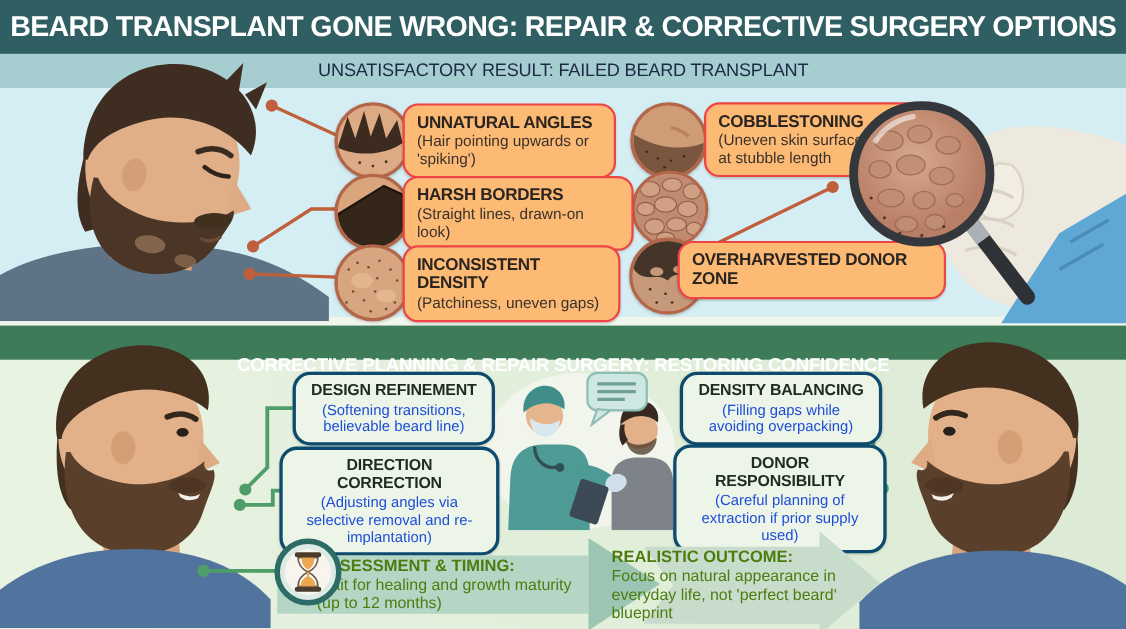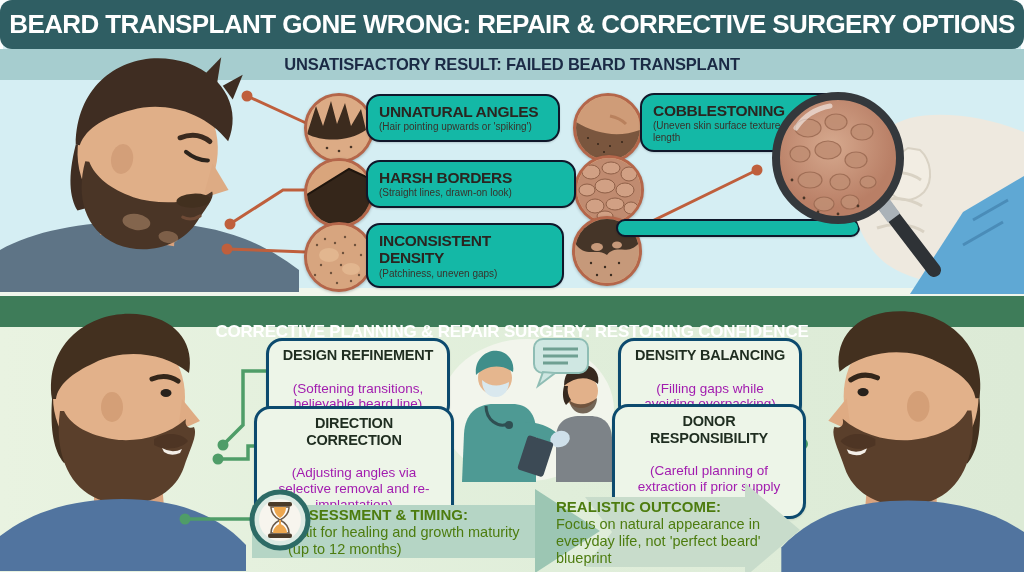--- a/index.html
+++ b/index.html
@@ -1,46 +1,46 @@
 <!DOCTYPE html>
 <html><head>
 <meta charset="utf-8">
 <style>
   html,body{margin:0;padding:0;background:#ffffff;}
   .stage{position:relative;width:1024px;height:572px;overflow:hidden;
          font-family:"Liberation Sans",sans-serif;background:#d5eef3;
          box-shadow:inset 0 0 0 3px rgba(255,255,255,.9);}
   
   .titlebar{position:absolute;left:0;top:0;width:1024px;height:49px;background:#2f5e63;
-            display:flex;align-items:center;justify-content:center;z-index:1;border-radius:12px;}
+            display:flex;align-items:center;justify-content:center;z-index:1;}
   .titlebar .t{color:#ffffff;font-size:26px;font-weight:800;letter-spacing:-0.6px;white-space:nowrap;}
   .subheader{position:absolute;left:0;top:49px;width:1024px;height:31px;background:#a6cdcf;
              display:flex;align-items:center;justify-content:center;z-index:1;}
-  .subheader .t{color:#1b2a45;font-size:16.5px;font-weight:700;letter-spacing:-0.2px;}
+  .subheader .t{color:#1b2a45;font-size:16.5px;font-weight:400;letter-spacing:-0.2px;}
   .topbg{position:absolute;left:0;top:80px;width:1024px;height:208px;background:#d5eef3;z-index:0;}
   .divider{position:absolute;left:0;top:288px;width:1024px;height:8px;background:#f0f6ec;z-index:1;}
   .bottombg{position:absolute;left:0;top:296px;width:1024px;height:276px;
             background:linear-gradient(90deg,#e9f3e1 0%,#e0eeda 55%,#dcead6 100%);z-index:0;}
   .greenband{position:absolute;left:0;top:296px;width:1024px;height:31px;background:#3e7c59;
              display:flex;align-items:center;justify-content:center;z-index:1;}
   .greenband .t{color:#ffffff;font-size:17px;font-weight:800;letter-spacing:-0.2px;margin-top:41px;}
   
   .pcircle{position:absolute;width:64px;height:64px;border-radius:50%;border:3px solid #b4664a;
            overflow:hidden;z-index:4;box-shadow:0 1px 3px rgba(0,0,0,.25);background:#d9a87f;}
   .pcircle svg{display:block;width:100%;height:100%;}
   
-  .callout{position:absolute;background:#14b8a6;border:2px solid #0f172a;border-radius:14px;
+  .callout{position:absolute;background:#fdba74;border:2px solid #ef4444;border-radius:14px;
            padding:7px 11px;z-index:4;box-shadow:0 1px 2px rgba(0,0,0,.15);}
   .ctitle{font-size:15.5px;font-weight:800;color:#2a2520;letter-spacing:-0.3px;line-height:1.12;}
-  .cdesc{font-size:10px;color:#39322b;line-height:1.14;margin-top:1px;}
+  .cdesc{font-size:14px;color:#39322b;line-height:1.14;margin-top:1px;}
   
   .gbox{position:absolute;background:#edf5e8;border:3px solid #0c4a6e;border-radius:16px;
         padding:6px 9px;z-index:4;text-align:center;box-shadow:0 1px 2px rgba(0,0,0,.12);}
   .gtitle{font-size:14.5px;font-weight:800;color:#1f2d20;letter-spacing:-0.2px;line-height:1.15;}
-  .gdesc{font-size:13.5px;color:#a21caf;line-height:1.16;margin-top:17px;}
+  .gdesc{font-size:13.5px;color:#1d4ed8;line-height:1.16;margin-top:1px;}
   
   .arrowtext{position:absolute;z-index:5;text-align:left;color:#4d7c0f;}
   .atitle{font-size:15px;font-weight:800;line-height:1.18;}
   .adesc{font-size:14.5px;line-height:1.18;}
   .lines,.arrows{position:absolute;left:0;top:0;width:1024px;height:572px;pointer-events:none;}
   .lines{z-index:3;} .arrows{z-index:4;}
   .man{position:absolute;z-index:2;}
   .fixture{position:absolute;z-index:5;}
   .illo{position:absolute;z-index:4;}
 </style>
@@ -236,20 +236,21 @@
   </div>
   <div class="callout" style="left:366px;top:223px;width:172px">
     <div class="ctitle">INCONSISTENT DENSITY</div>
     <div class="cdesc">(Patchiness, uneven gaps)</div>
   </div>
   <div class="callout" style="left:640px;top:93px;width:190px">
     <div class="ctitle">COBBLESTONING</div>
     <div class="cdesc">(Uneven skin surface texture at stubble length</div>
   </div>
   <div class="callout" style="left:616px;top:219px;width:218px">
+    <div class="ctitle">OVERHARVESTED DONOR ZONE</div>
   </div>
 
   <svg class="fixture" style="left:758px;top:80px" width="266" height="214" viewBox="0 0 266 214">
     <defs>
       <radialGradient id="lensgrad" cx="45%" cy="40%">
           <stop offset="0%" stop-color="#d6a98e"></stop>
           <stop offset="100%" stop-color="#b97f66"></stop>
         </radialGradient>
       <clipPath id="lensclip">
           <circle cx="80" cy="78" r="62"></circle>

